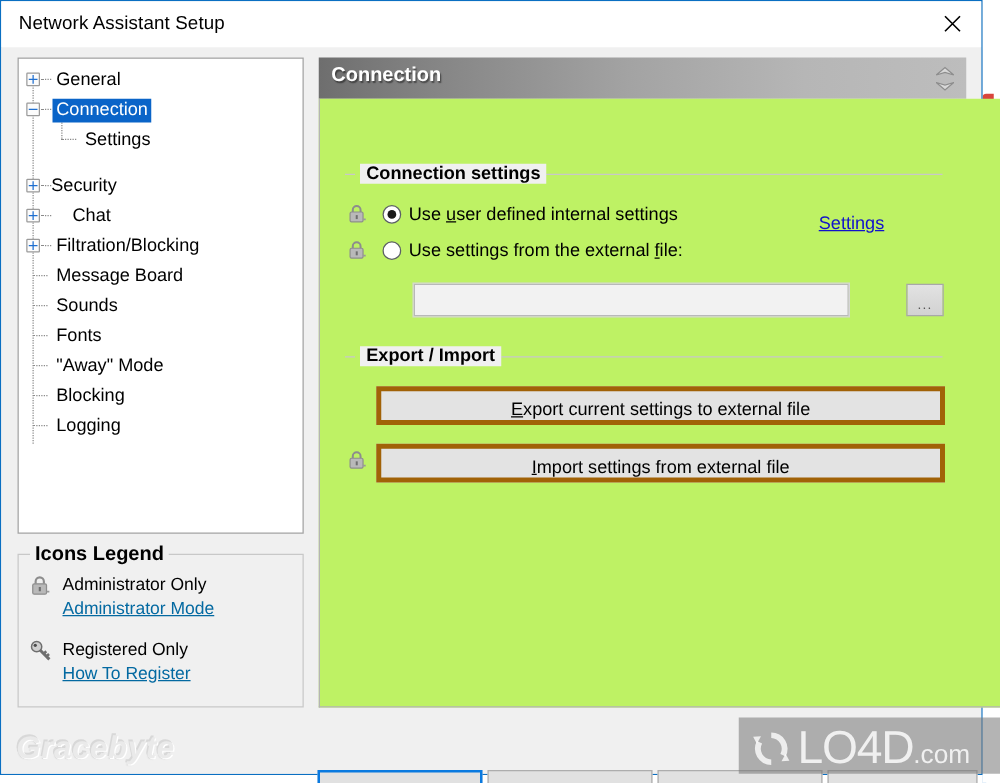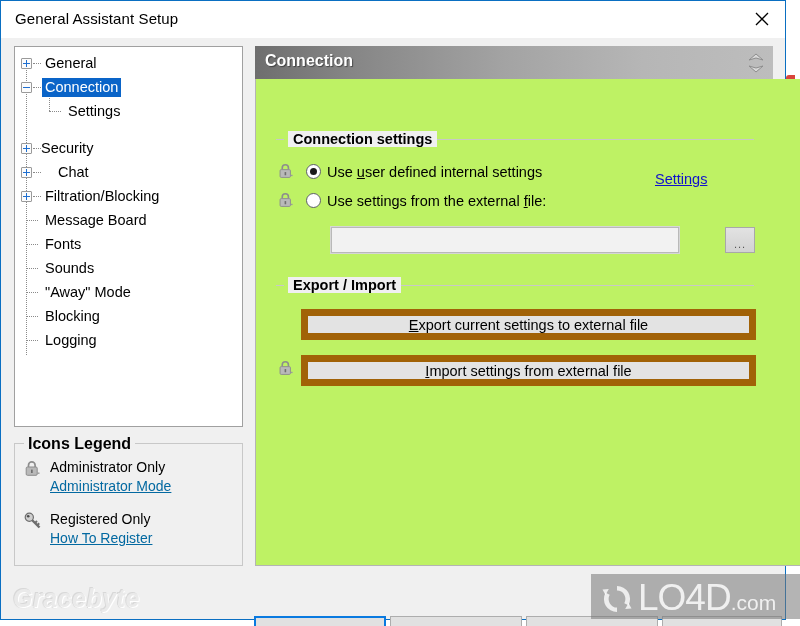--- a/index.html
+++ b/index.html
@@ -160,22 +160,22 @@
     position:absolute;left:469px;top:148px;width:30px;height:26px;
     background:linear-gradient(to bottom,#e2e2e2,#d2d2d2);
     border:1px solid #a8a8a8;box-sizing:border-box;
     display:flex;align-items:flex-end;justify-content:center;
     padding-bottom:4px;cursor:default;
   }
   #browse-btn .dots{font-size:11px;color:#555;letter-spacing:1px;line-height:8px;}
 
   .wide-btn{
     position:absolute;height:31px;
-    background:#e3e3e3;border:7px solid #a16207;box-sizing:border-box;
-    display:flex;align-items:center;justify-content:center;
+    background:#e3e3e3;border:4px solid #a16207;box-sizing:border-box;
+    display:flex;align-items:flex-end;justify-content:center;
     font-size:14.5px;cursor:default;
   }
 
   #settings-link{
     position:absolute;left:399px;top:92px;
     color:#1111cc;text-decoration:underline;font-size:14.5px;cursor:default;
   }
 
   
   .dlg-btn{
@@ -218,21 +218,21 @@
   <div class="bgline" style="top:160px;height:14px;background:#3a3a3a;"></div>
   <div class="bgline" style="top:174px;height:8px;background:#8e8e8e;"></div>
   <div class="bgline" style="top:200px;height:22px;background:#b07a3a;"></div>
   <div class="bgline" style="top:222px;height:404px;background:#ffffff;"></div>
 </div>
 <div id="bg-strip-blue2"></div>
 
 <div id="window">
 
   <div id="titlebar">
-    <div id="title-text">General Assistant Setup</div>
+    <div id="title-text">Network Assistant Setup</div>
     <div id="close-btn">
       <svg width="14" height="14" viewBox="0 0 14 14">
         <path d="M1 1 L13 13 M13 1 L1 13" stroke="#000" stroke-width="1.3" fill="none"></path>
       </svg>
     </div>
   </div>
 
   <div id="client">
 
     <div id="tree-panel">
@@ -277,26 +277,26 @@
           <span class="tlabel" style="margin-left:22px;">Filtration/Blocking</span>
         </div>
 
         <div class="tnode" style="padding-left:5px;">
           <span class="dotted-h" style="left:11px;top:12px;width:12px;"></span>
           <span class="tlabel" style="margin-left:22px;">Message Board</span>
         </div>
 
         <div class="tnode" style="padding-left:5px;">
           <span class="dotted-h" style="left:11px;top:12px;width:12px;"></span>
+          <span class="tlabel" style="margin-left:22px;">Sounds</span>
+        </div>
+
+        <div class="tnode" style="padding-left:5px;">
+          <span class="dotted-h" style="left:11px;top:12px;width:12px;"></span>
           <span class="tlabel" style="margin-left:22px;">Fonts</span>
-        </div>
-
-        <div class="tnode" style="padding-left:5px;">
-          <span class="dotted-h" style="left:11px;top:12px;width:12px;"></span>
-          <span class="tlabel" style="margin-left:22px;">Sounds</span>
         </div>
 
         <div class="tnode" style="padding-left:5px;">
           <span class="dotted-h" style="left:11px;top:12px;width:12px;"></span>
           <span class="tlabel" style="margin-left:22px;">"Away" Mode</span>
         </div>
 
         <div class="tnode" style="padding-left:5px;">
           <span class="dotted-h" style="left:11px;top:12px;width:12px;"></span>
           <span class="tlabel" style="margin-left:22px;">Blocking</span>

